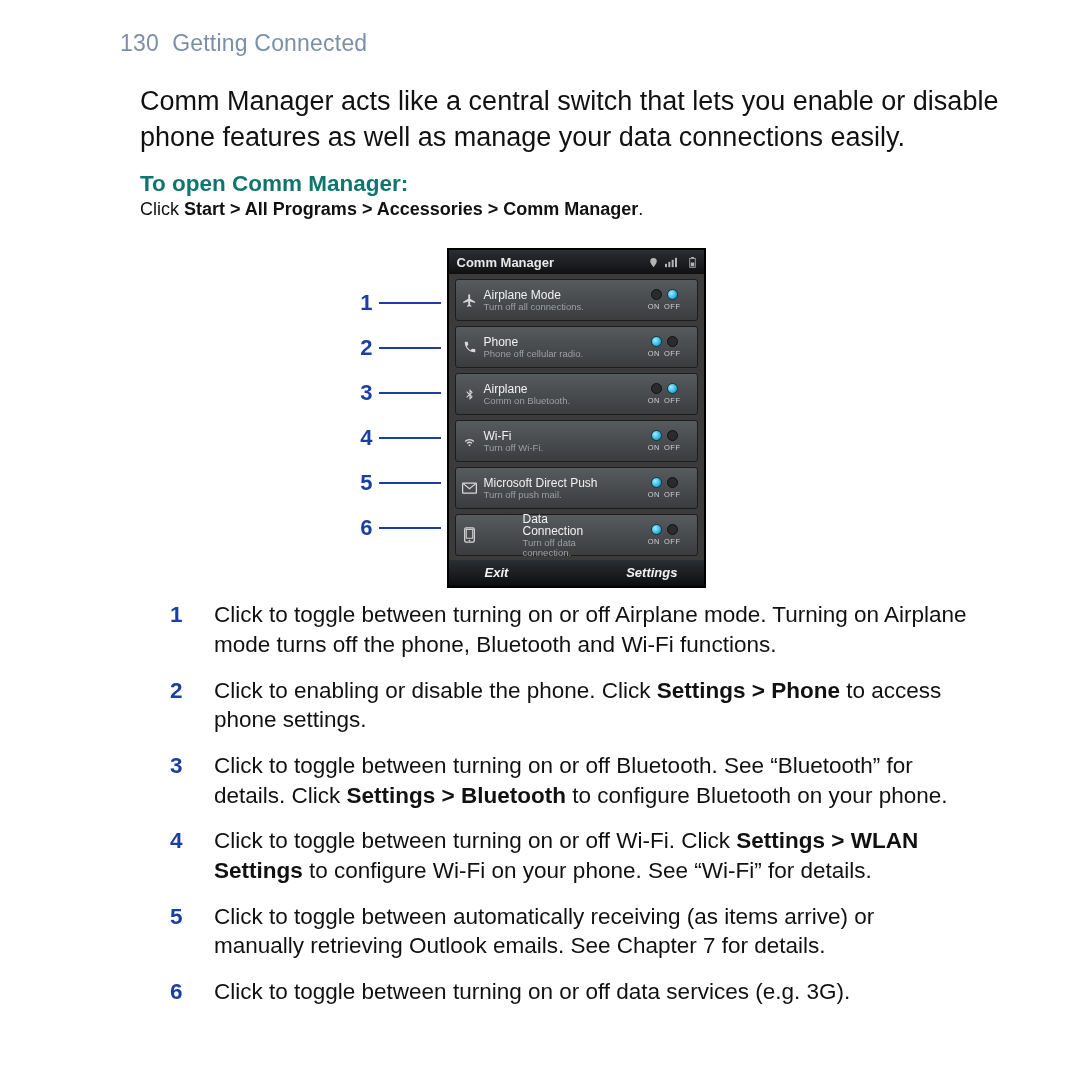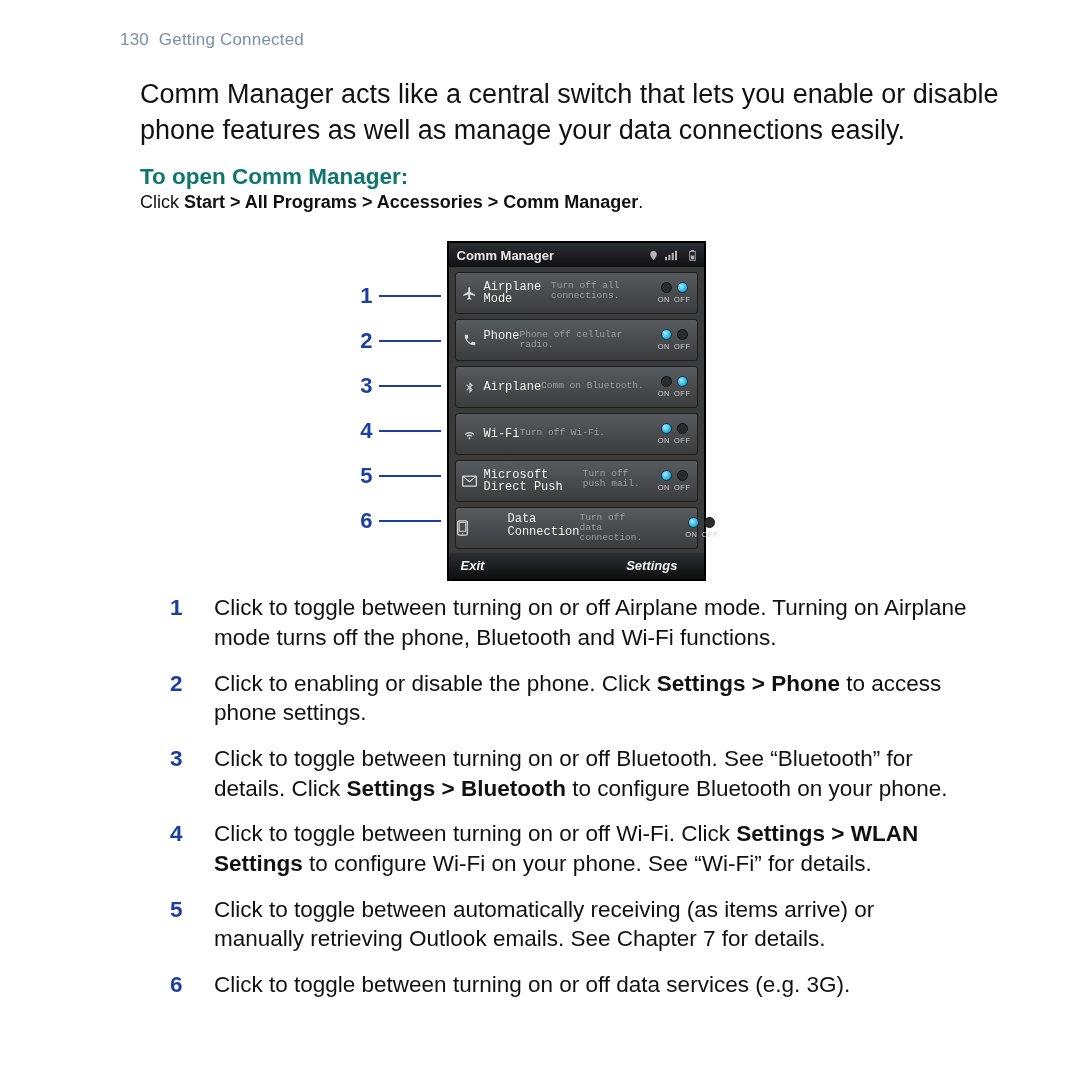--- a/index.html
+++ b/index.html
@@ -9,21 +9,21 @@
     font-family: "Segoe UI", "Myriad Pro", Arial, sans-serif;
     width: 1080px;
     height: 1080px;
     color: #111;
   }
   .page {
     padding: 30px 80px 0 60px;
   }
   .running-header {
     color: #7a8fa8;
-    font-size: 17px;
+    font-size: 23px;
     margin-left: 60px;
     margin-bottom: 10px;
     letter-spacing: .2px;
   }
   .section-title {
     color: #1a3fa0;
     font-weight: 800;
     font-size: 34px;
     margin: 0 0 8px 80px;
   }
@@ -117,43 +117,42 @@
     height: 40px;
   }
   .row:last-child { margin-bottom: 0; gap: 39px; }
   .row-icon {
     width: 28px;
     display:flex;align-items:center;justify-content:center;
     color:#d8d8d8;
   }
   .row-text {
     flex: 1;
-    display:flex;flex-direction:row;
+    display:flex;flex-direction:column;
     padding-right:4px;
-    font-family:Liberation Mono, monospace;
   }
   .row-label { color:#f1f1f1; font-size:12px; line-height:1.05; }
   .row-sub { color:#9d9fa1; font-size:9.5px; line-height:1.05; }
   .row-toggle {
     display:flex;align-items:center;gap:8px;
-    padding-right:6px;
+    padding-right:16px;
   }
   .dot {
     width:9px;height:9px;border-radius:50%;
     background:#2a2b2c;
     border:1px solid #111;
   }
   .dot.on { background: radial-gradient(circle at 35% 35%, #a8e9ff, #2db6e2 60%, #0c6f93); border-color:#063a4d; }
   .onoff-row { display:flex; gap:5px; }
 
   .device-footer {
     background: linear-gradient(#2b2e32,#0d0e0f);
     display:flex;
     justify-content:space-between;
-    padding:5px 26px 6px 12px;
+    padding:5px 26px 6px 36px;
   }
   .device-footer span {
     color:#f1f1f1;
     font-weight:700;
     font-size:13px;
     font-style:italic;
   }
 
   
   .explain {

